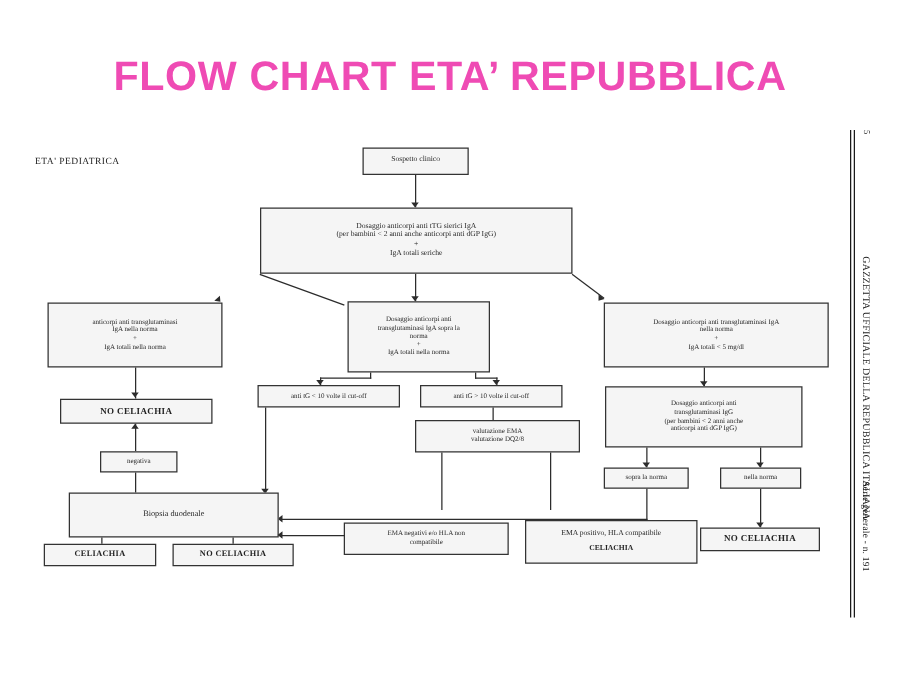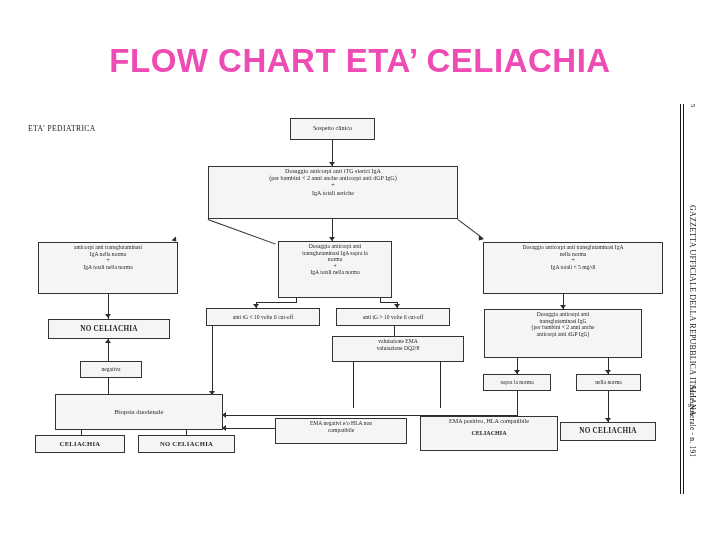--- a/index.html
+++ b/index.html
@@ -21,21 +21,21 @@
 
   
   #scan{position:absolute;left:0;top:98px;width:631px;height:400px;}
 
   
   .box{
     position:absolute;
     border:1px solid #2c2c2c;
     background:#ffffff;
     box-sizing:border-box;
-    display:flex;align-items:center;
+    display:flex;align-items:center;justify-content:center;
     text-align:center;
     color:#1a1a1a;
     font-family:"Liberation Serif", serif;
     line-height:1.18;
     padding:1px 2px;
     filter:contrast(0.92);
   }
   .box span{display:block;width:100%;}
   .f55{font-size:5.6px;}
   .f6{font-size:6.1px;}
@@ -78,21 +78,21 @@
     transform:rotate(90deg);
     transform-origin:0 0;
     letter-spacing:.2px;
   }
 </style>
 </head>
 <body>
 
 <div id="slide">
 
-  <div class="title">FLOW CHART ETA’ CELIACHIA</div>
+  <div class="title">FLOW CHART ETA’ REPUBBLICA</div>
 
   <div id="scan">
 
     <div class="plainlabel" style="left:28px;top:26px;">ETA' PEDIATRICA</div>
 
     <div class="box f6" style="left:290px;top:20px;width:85px;height:22px;">
       <span>Sospetto clinico</span>
     </div>
 
     <div class="ln lnv" style="left:332px;top:42px;height:26px;"></div>

